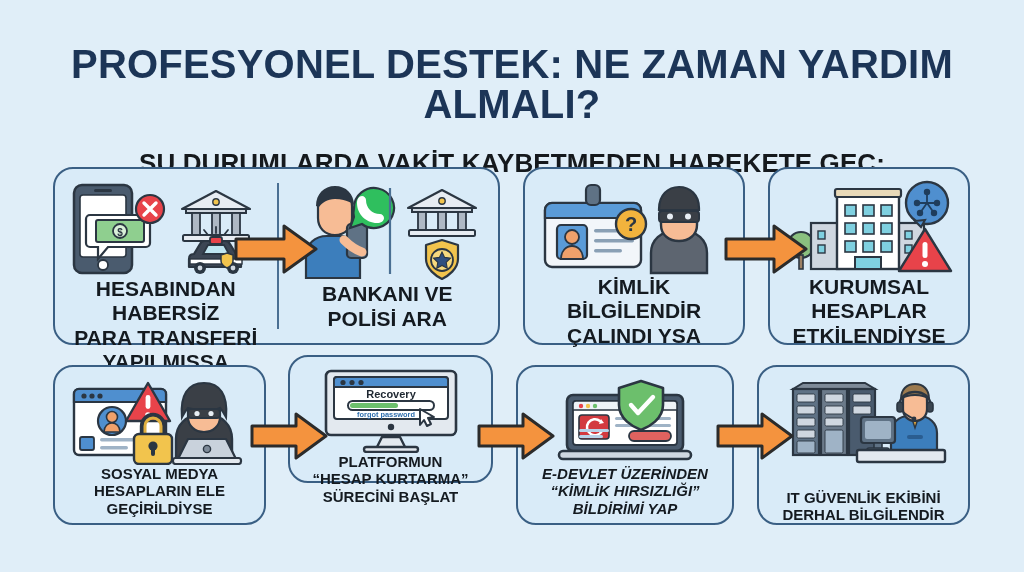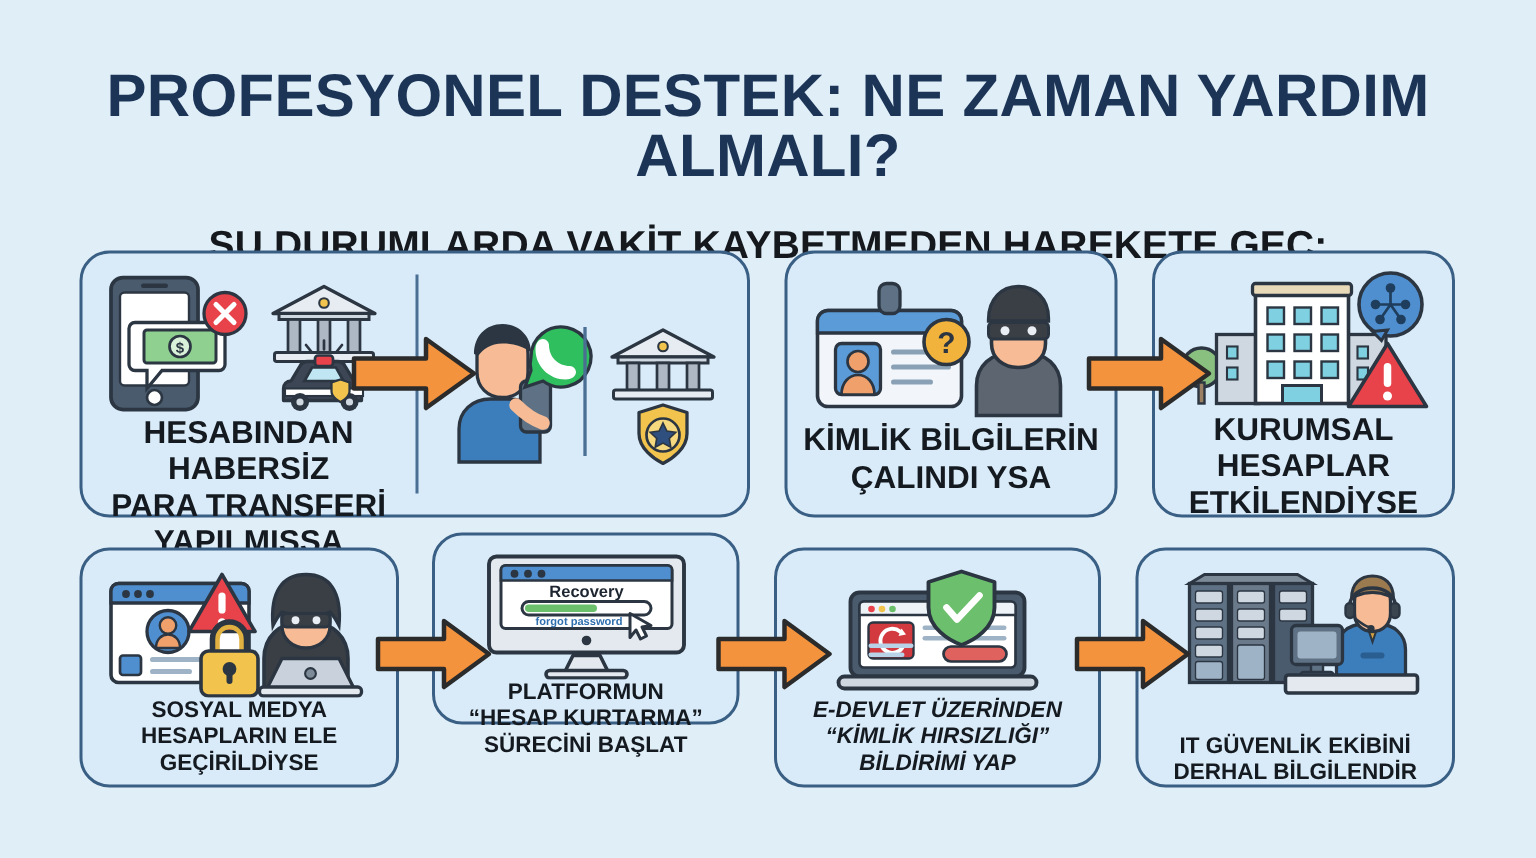--- a/index.html
+++ b/index.html
@@ -213,20 +213,22 @@
               <rect x="117" y="48" width="66" height="6" rx="1.5" fill="#e7ecf2" stroke="#2b3642" stroke-width="2"></rect>
             </g>
 
             <g>
               <path d="M150 58 l16 5 v14 c0 10-10 17-16 20 c-6-3-16-10-16-20 v-14 z" fill="#f2c44d" stroke="#2b3642" stroke-width="2.2" stroke-linejoin="round"></path>
               <circle cx="150" cy="78" r="11" fill="#f6d97e" stroke="#2b3642" stroke-width="1.8"></circle>
               <path d="M150 70 l2.6 5.4 l5.9 .8 l-4.3 4.1 l1 5.9 l-5.2-2.8 l-5.2 2.8 l1-5.9 l-4.3-4.1 l5.9-.8 z" fill="#2f4f7f" stroke="#2b3642" stroke-width="1.1"></path>
             </g>
           </svg>
         </div>
+        <div class="caption">BANKANI VE
+POLİSİ ARA</div>
       </div>
     </div>
   </div>
 
   <div class="arrow" id="arrow-1">
     <svg width="88" height="54" viewBox="0 0 88 54">
       <path d="M4 17 h48 v-13 l32 23 l-32 23 v-13 h-48 z" fill="#f4933e" stroke="#2b2b2b" stroke-width="3" stroke-linejoin="round"></path>
     </svg>
   </div>
 
@@ -254,21 +256,21 @@
         <g>
           <path d="M112 94 v-20 c0-13 10-22 24-22 h8 c14 0 24 9 24 22 v20 z" fill="#5d6570" stroke="#2b3642" stroke-width="2.4"></path>
           <path d="M122 34 c0-12 8-20 18-20 c10 0 18 8 18 20 v12 c0 10-8 16-18 16 c-10 0-18-6-18-16 z" fill="#f7bc95" stroke="#2b3642" stroke-width="2.4"></path>
           <path d="M120 30 c0-14 9-22 20-22 c11 0 20 8 20 21 l0 2 h-40 z" fill="#3a3f46" stroke="#2b3642" stroke-width="2.2"></path>
           <rect x="120" y="32" width="40" height="11" rx="3" fill="#3a3f46" stroke="#2b3642" stroke-width="2"></rect>
           <circle cx="131" cy="37.5" r="3" fill="#e8eef4"></circle>
           <circle cx="149" cy="37.5" r="3" fill="#e8eef4"></circle>
         </g>
       </svg>
     </div>
-    <div class="caption">KİMLİK BİLGİLERİN
+    <div class="caption">KİMLİK BİLGİLENDİR
 ÇALINDI YSA</div>
   </div>
 
   <div class="arrow" id="arrow-2">
     <svg width="88" height="54" viewBox="0 0 88 54">
       <path d="M4 17 h48 v-13 l32 23 l-32 23 v-13 h-48 z" fill="#f4933e" stroke="#2b2b2b" stroke-width="3" stroke-linejoin="round"></path>
     </svg>
   </div>
 
   <div class="card" id="card-3">

